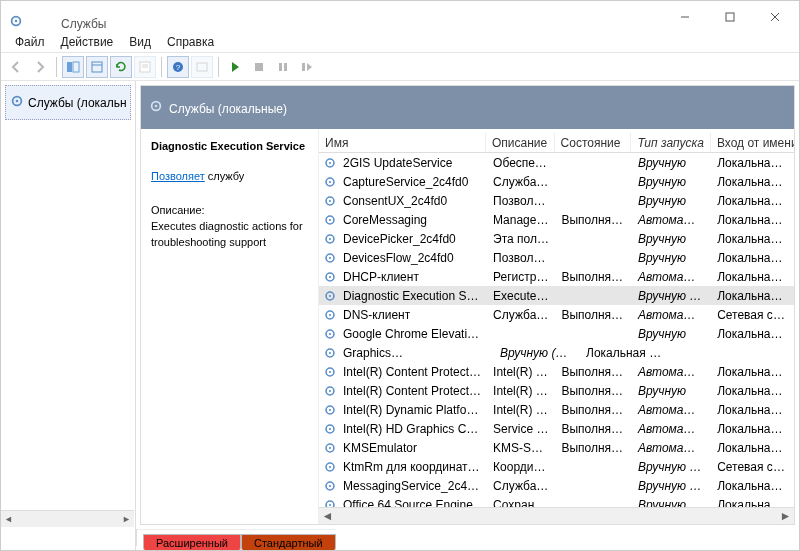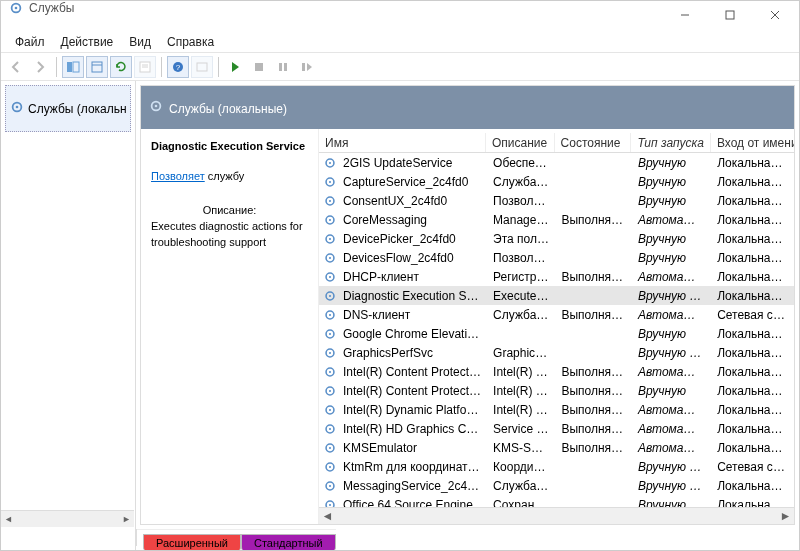--- a/index.html
+++ b/index.html
@@ -1,57 +1,57 @@
 <!DOCTYPE html>
 <html><head>
 <meta charset="utf-8">
 <style>
 * { box-sizing: border-box; margin: 0; padding: 0; }
 body { font-family: "Segoe UI", Tahoma, sans-serif; font-size: 12px; background: #fff; color: #000; width: 800px; height: 551px; overflow: hidden; border: 1px solid #ccc; }
-.titlebar { height: 30px; display: flex; align-items: flex-start; padding: 0 2px 0 8px; background: #fff; }
+.titlebar { height: 30px; display: flex; align-items: flex-end; padding: 0 2px 0 8px; background: #fff; gap: 32px; }
 .titlebar .title { flex: 1; font-size: 12px; color: #555; }
 .titlebar .ctrls { display: flex; }
 .titlebar .ctrl { width: 45px; height: 28px; display: flex; align-items: center; justify-content: center; color: #777; }
 .titlebar .ctrl svg { width: 10px; height: 10px; }
 .menubar { height: 22px; display: flex; align-items: center; padding: 0 6px; gap: 0; border-bottom: 1px solid #e5e5e5; }
 .menubar .item { padding: 2px 8px; color: #222; }
 .toolbar { height: 28px; display: flex; align-items: center; padding: 2px 4px; gap: 2px; border-bottom: 1px solid #e5e5e5; }
 .toolbar .btn { width: 22px; height: 22px; display: flex; align-items: center; justify-content: center; border: 1px solid transparent; }
 .toolbar .btn.bordered { border: 1px solid #b5c7de; background: #eaf1fb; }
 .toolbar .sep { width: 1px; height: 20px; background: #ccc; margin: 0 3px; }
 .toolbar svg { width: 14px; height: 14px; }
 .toolbar .disabled { opacity: 0.35; }
 .main { display: flex; height: calc(551px - 30px - 22px - 28px - 1px); }
 .tree { width: 135px; border-right: 1px solid #ddd; padding: 4px; overflow: hidden; }
-.tree-item { display: flex; align-items: center; gap: 4px; padding: 14px 4px; background: #eaf1fb; border: 1px dotted #99b; white-space: nowrap; }
+.tree-item { display: flex; align-items: center; gap: 4px; padding: 8px 4px; background: #eaf1fb; border: 1px dotted #99b; white-space: nowrap; }
 .right { flex: 1; display: flex; flex-direction: column; overflow: hidden; }
 .content-top { display: flex; flex-direction: column; flex: 1; border: 1px solid #ddd; margin: 4px; overflow: hidden; }
 .panel-header { background: #7d90a7; color: #fff; padding: 13px 8px; display: flex; align-items: flex-end; gap: 6px; font-size: 12px; }
 .panel-body { display: flex; flex: 1; overflow: hidden; }
 .detail { width: 178px; padding: 10px; border-right: 1px solid #eee; font-size: 11px; line-height: 1.45; overflow: hidden; }
 .detail .svcname { font-weight: bold; margin-bottom: 14px; }
 .detail .action a { color: #0066cc; text-decoration: underline; }
-.detail .desc-label { margin-top: 18px; text-align: center; }
+.detail .desc-label { margin-top: 18px; }
 .listarea { flex: 1; display: flex; flex-direction: column; overflow: hidden; }
 .cols { display: flex; border-bottom: 1px solid #ddd; height: 24px; align-items: center; color: #333; font-size: 12px; padding-top: 4px;}
 .cols .col { padding: 0 6px; white-space: nowrap; overflow: hidden; border-right: 1px solid #eee; height: 100%; display: flex; align-items: center; }
 .rows { flex: 1; overflow: hidden; position: relative; }
 .row { display: flex; align-items: center; height: 19px; }
 .row.selected { background: #e6e6e6; }
 .row .cell { padding: 0 6px; white-space: nowrap; overflow: hidden; text-overflow: ellipsis; font-size: 12px; }
 .row .icon-cell { width: 18px; padding-left: 4px; display: flex; align-items: center; }
 .c-name { width: 164px; }
 .c-desc { width: 74px; }
 .c-status { width: 83px; }
 .c-startup { width: 86px; font-style: italic; }
 .c-logon { width: 90px; }
 .scrollbar-h { height: 17px; background: #f0f0f0; border-top: 1px solid #ddd; display: flex; align-items: center; }
 .scrollbar-h .arrow { width: 17px; height: 17px; display: flex; align-items: center; justify-content: center; color: #666; }
 .tabs { display: flex; align-items: flex-end; height: 22px; padding-left: 6px; gap: 0; border-top: 1px solid #eee; }
-.tabs .tab { padding: 2px 12px; border: 1px solid #bbb; border-bottom: none; font-size: 11px; background: #a21caf; border-radius: 0 0 4px 4px; margin-top: 2px; }
+.tabs .tab { padding: 2px 12px; border: 1px solid #bbb; border-bottom: none; font-size: 11px; background: #c2410c; border-radius: 0 0 4px 4px; margin-top: 2px; }
 .tabs .tab.active { background: #ef4444; }
 .bottom-split { display: flex; }
 .tree-scroll { width: 135px; height: 17px; background: #f0f0f0; border-top: 1px solid #ddd; border-right: 1px solid #ddd; display: flex; align-items: center; justify-content: space-between; }
 </style>
 </head>
 <body>
 
 <div class="titlebar">
   <span style="margin-right:6px;">
     <svg width="14" height="14" viewBox="0 0 16 16">
@@ -329,21 +329,20 @@
                 <div class="cell c-startup">Вручную</div>
                 <div class="cell c-logon">Локальная сис</div>
               </div>
               <div class="row">
                 <div class="icon-cell">
                   <svg width="14" height="14" viewBox="0 0 16 16">
                     <circle cx="8" cy="8" r="4.5" fill="none" stroke="#5a8fc8" stroke-width="1.8"></circle>
                     <circle cx="8" cy="8" r="1.2" fill="#5a8fc8"></circle>
                   </svg>
                 </div>
-                <div class="cell c-name">GraphicsPerfSvc</div>
                 <div class="cell c-desc">Graphics p...</div>
                 <div class="cell c-status"></div>
                 <div class="cell c-startup">Вручную (ак...</div>
                 <div class="cell c-logon">Локальная сис</div>
               </div>
               <div class="row">
                 <div class="icon-cell">
                   <svg width="14" height="14" viewBox="0 0 16 16">
                     <circle cx="8" cy="8" r="4.5" fill="none" stroke="#5a8fc8" stroke-width="1.8"></circle>
                     <circle cx="8" cy="8" r="1.2" fill="#5a8fc8"></circle>

